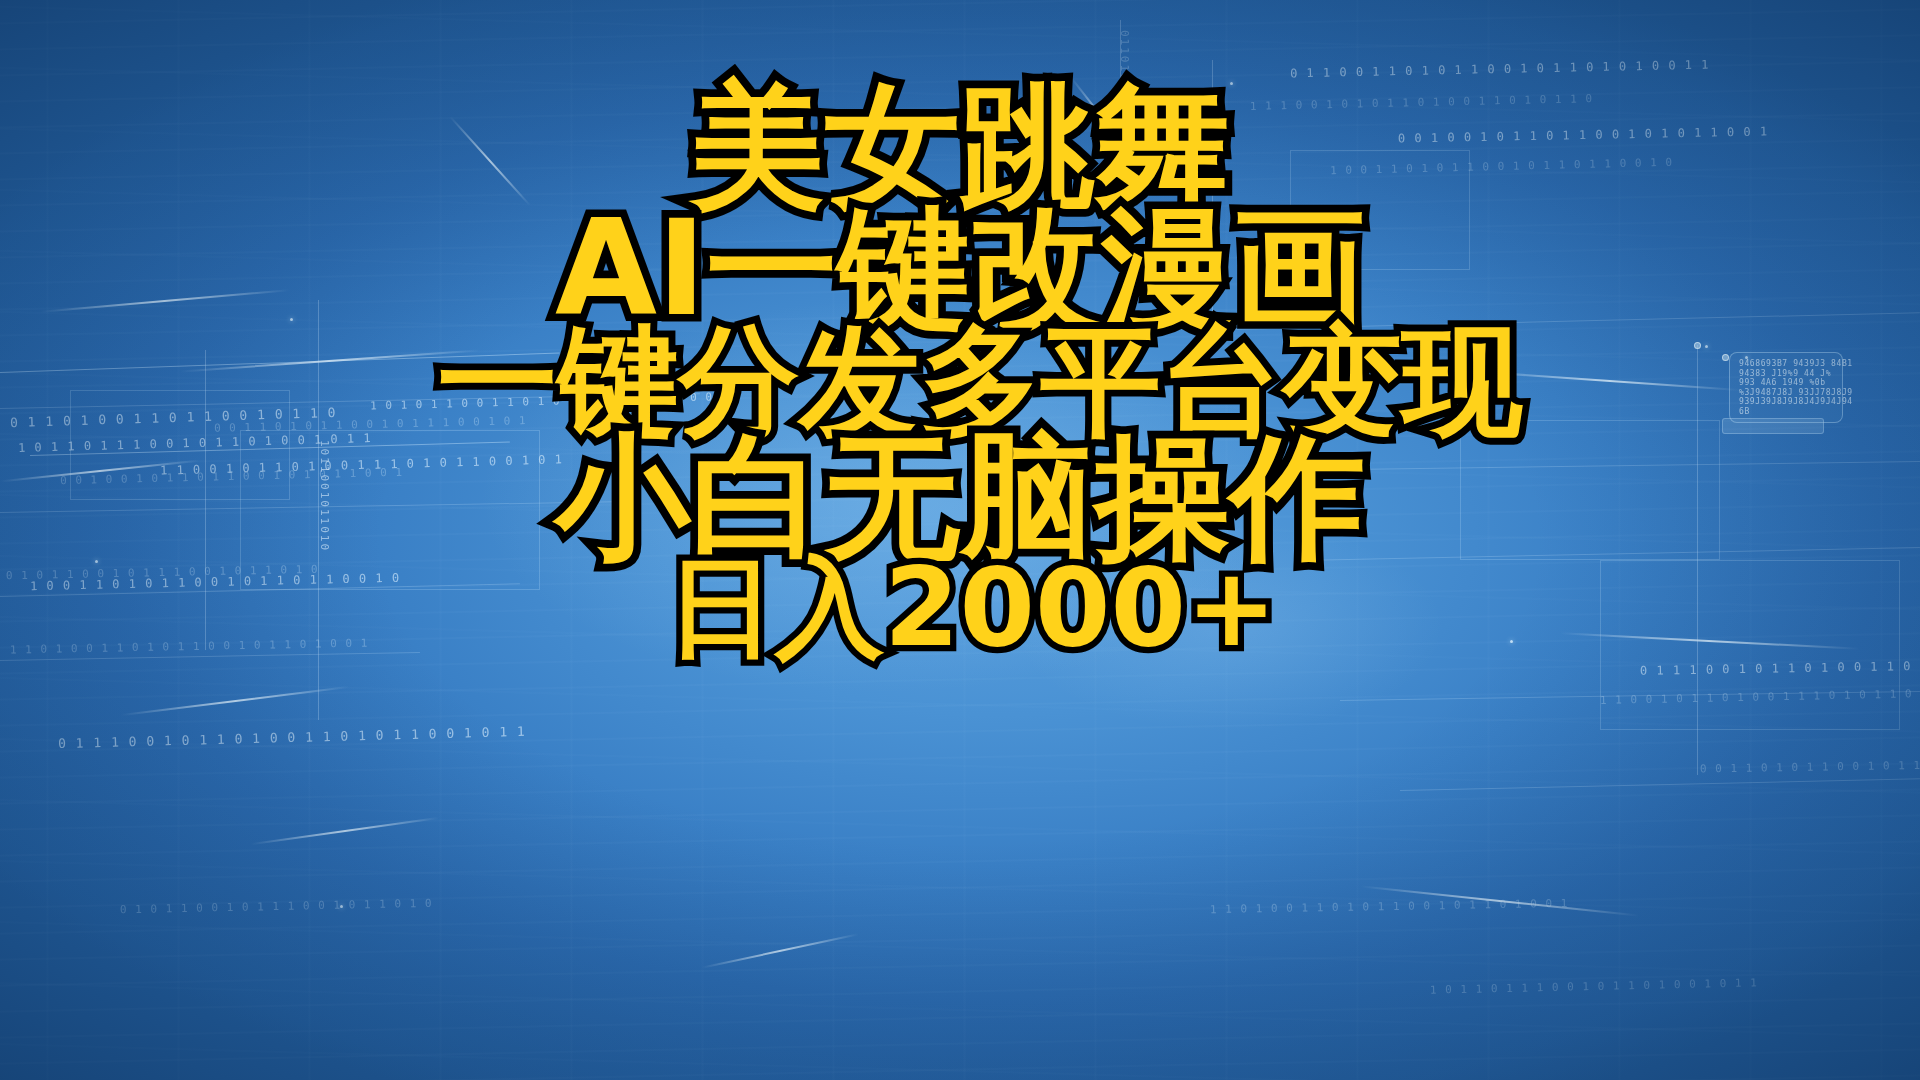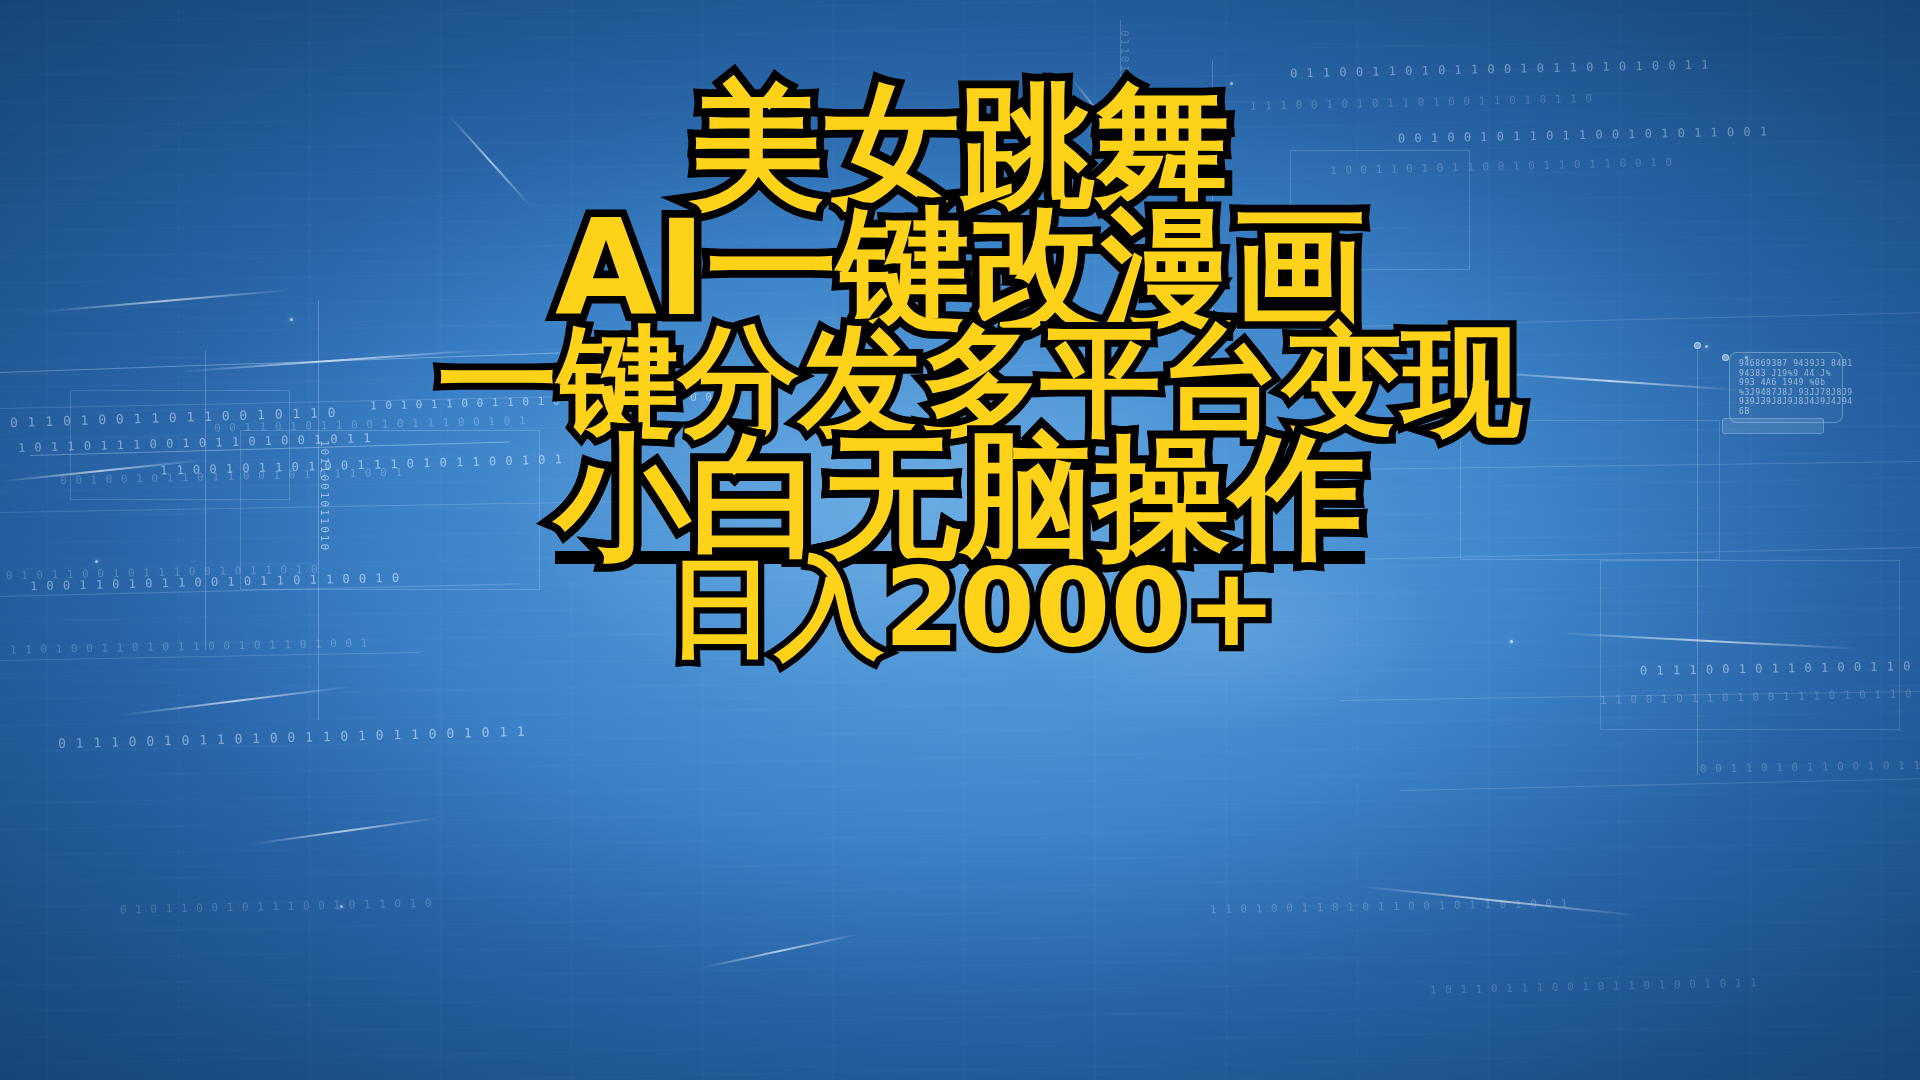--- a/index.html
+++ b/index.html
@@ -127,21 +127,21 @@
     letter-spacing:0px;
     
     -webkit-text-stroke:13px #000;
     paint-order:stroke fill;
     text-shadow:
       0 0 0 #000;
   }
   .r1{ font-size:112px; }
   .r2{ font-size:112px; }
   .r3{ font-size:112px; }
-  .r4{ font-size:112px;text-decoration:underline; }
+  .r4{ font-size:112px; }
   .r5{ font-size:112px; }
 
   .sp1{ margin-top:-14px; }
   .sp2{ margin-top:-16px; }
   .sp3{ margin-top:-14px; }
   .sp4{ margin-top:-14px;margin-left:24px; }
 </style>
 </head>
 <body>
 

